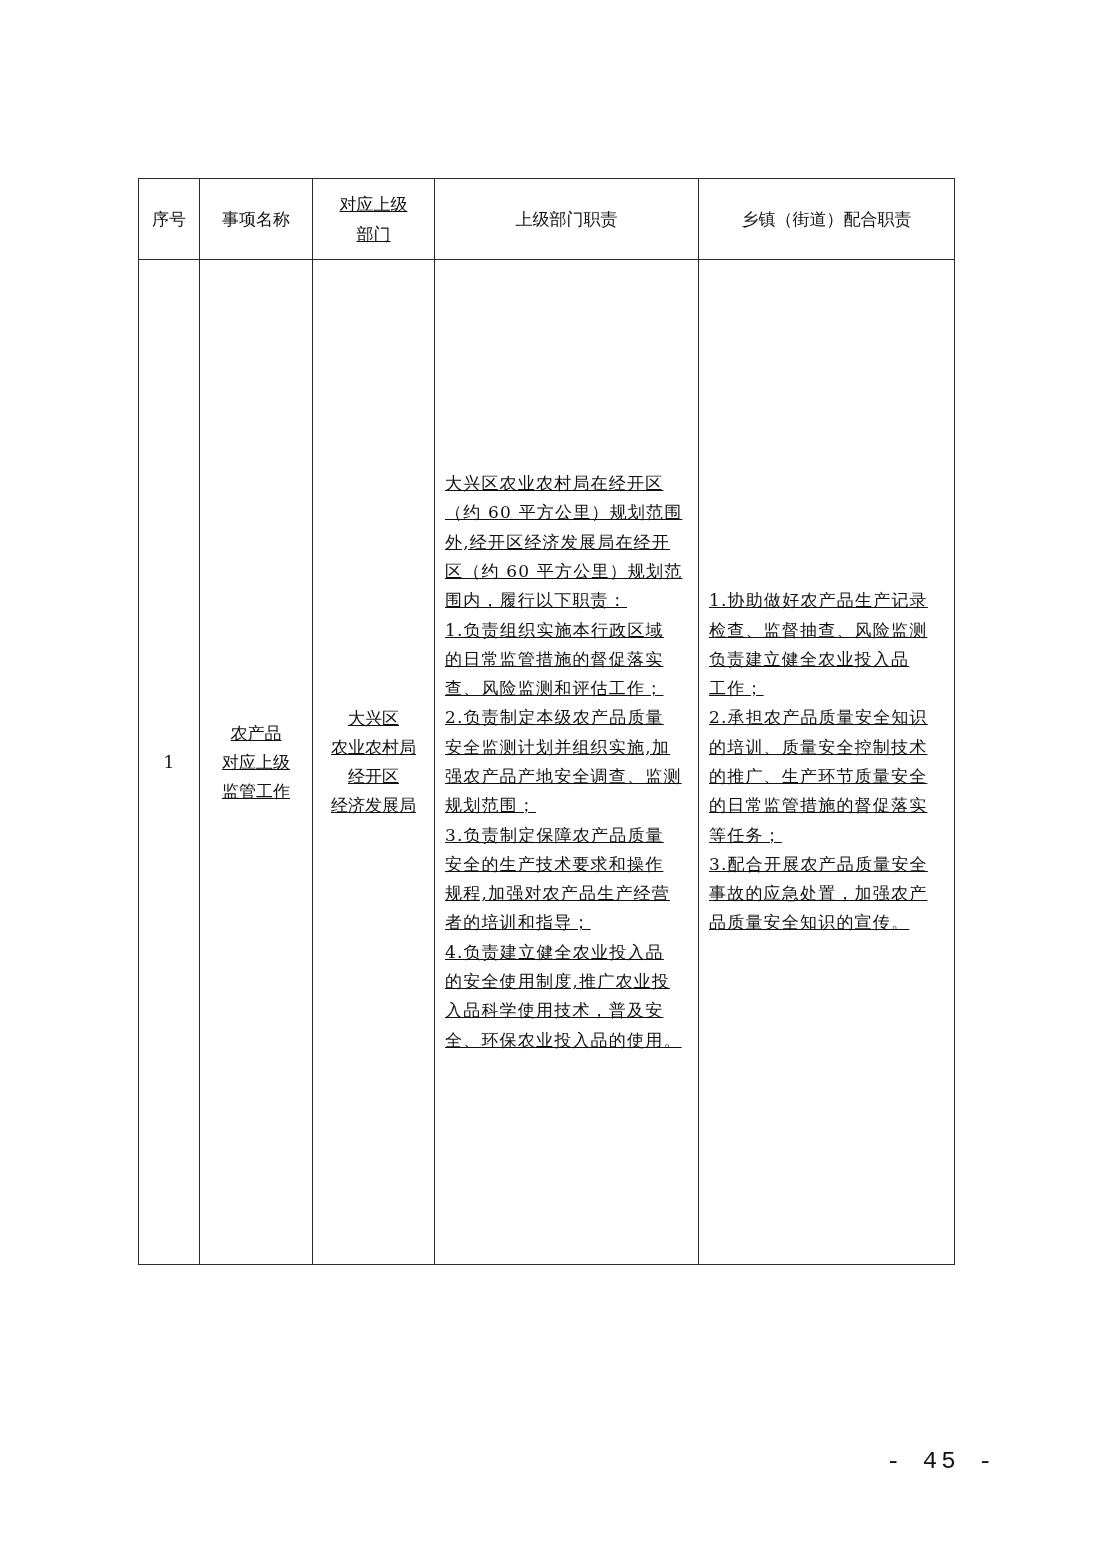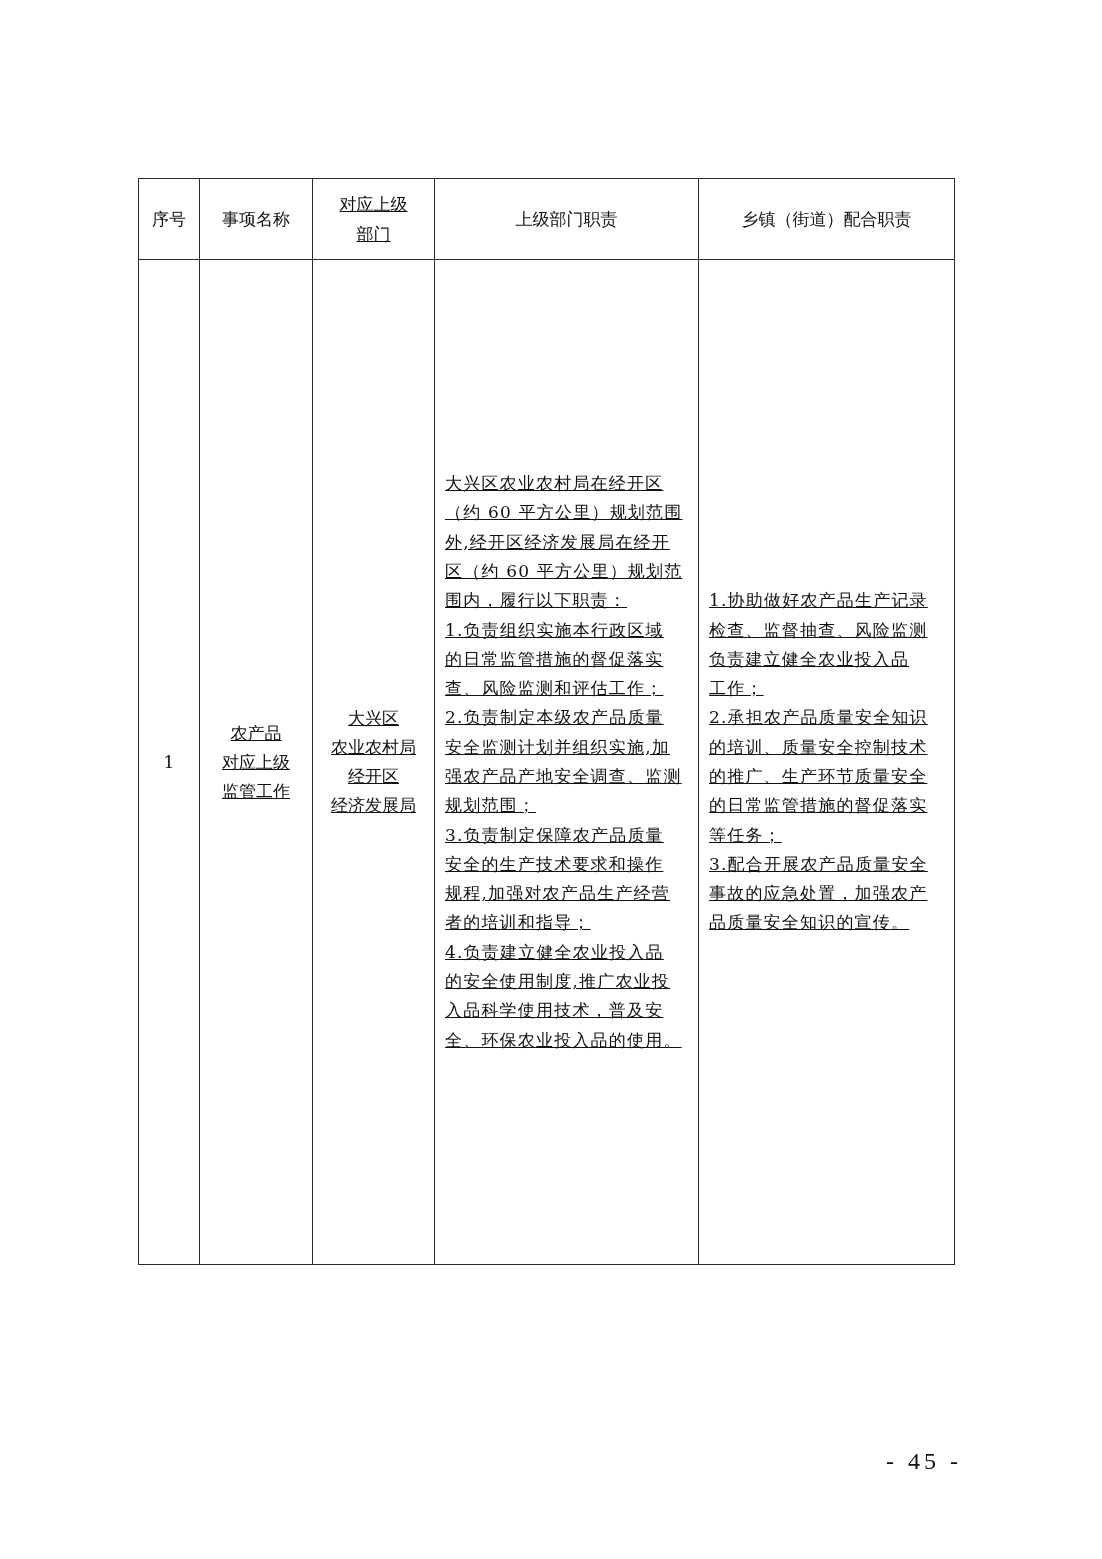--- a/index.html
+++ b/index.html
@@ -25,21 +25,21 @@
       height: 61px; font-size: 20px;
       font-family: "DejaVu Sans", "Liberation Sans", sans-serif;
       padding-left: 10px; text-align: left;
     }
     .row td { height: 1004px; }
     .c-center { text-align: center; font-size: 17px; line-height: 29px; }
     .c-text { font-size: 17px; line-height: 29.3px; padding: 0 8px 0 10px !important; text-align: justify; letter-spacing: 1.2px; }
     .line { display: block; white-space: nowrap; text-decoration: underline; }
     .pageno {
       position: absolute; left: 886px; top: 1448px;
-      font-family: Liberation Serif, serif; font-size: 24px;
+      font-family: Liberation Mono, monospace; font-size: 24px;
       letter-spacing: 4px;
     }
   </style>
 </head>
 <body>
 
 <table class="tbl">
   <colgroup>
     <col style="width:61px">
     <col style="width:113px">

